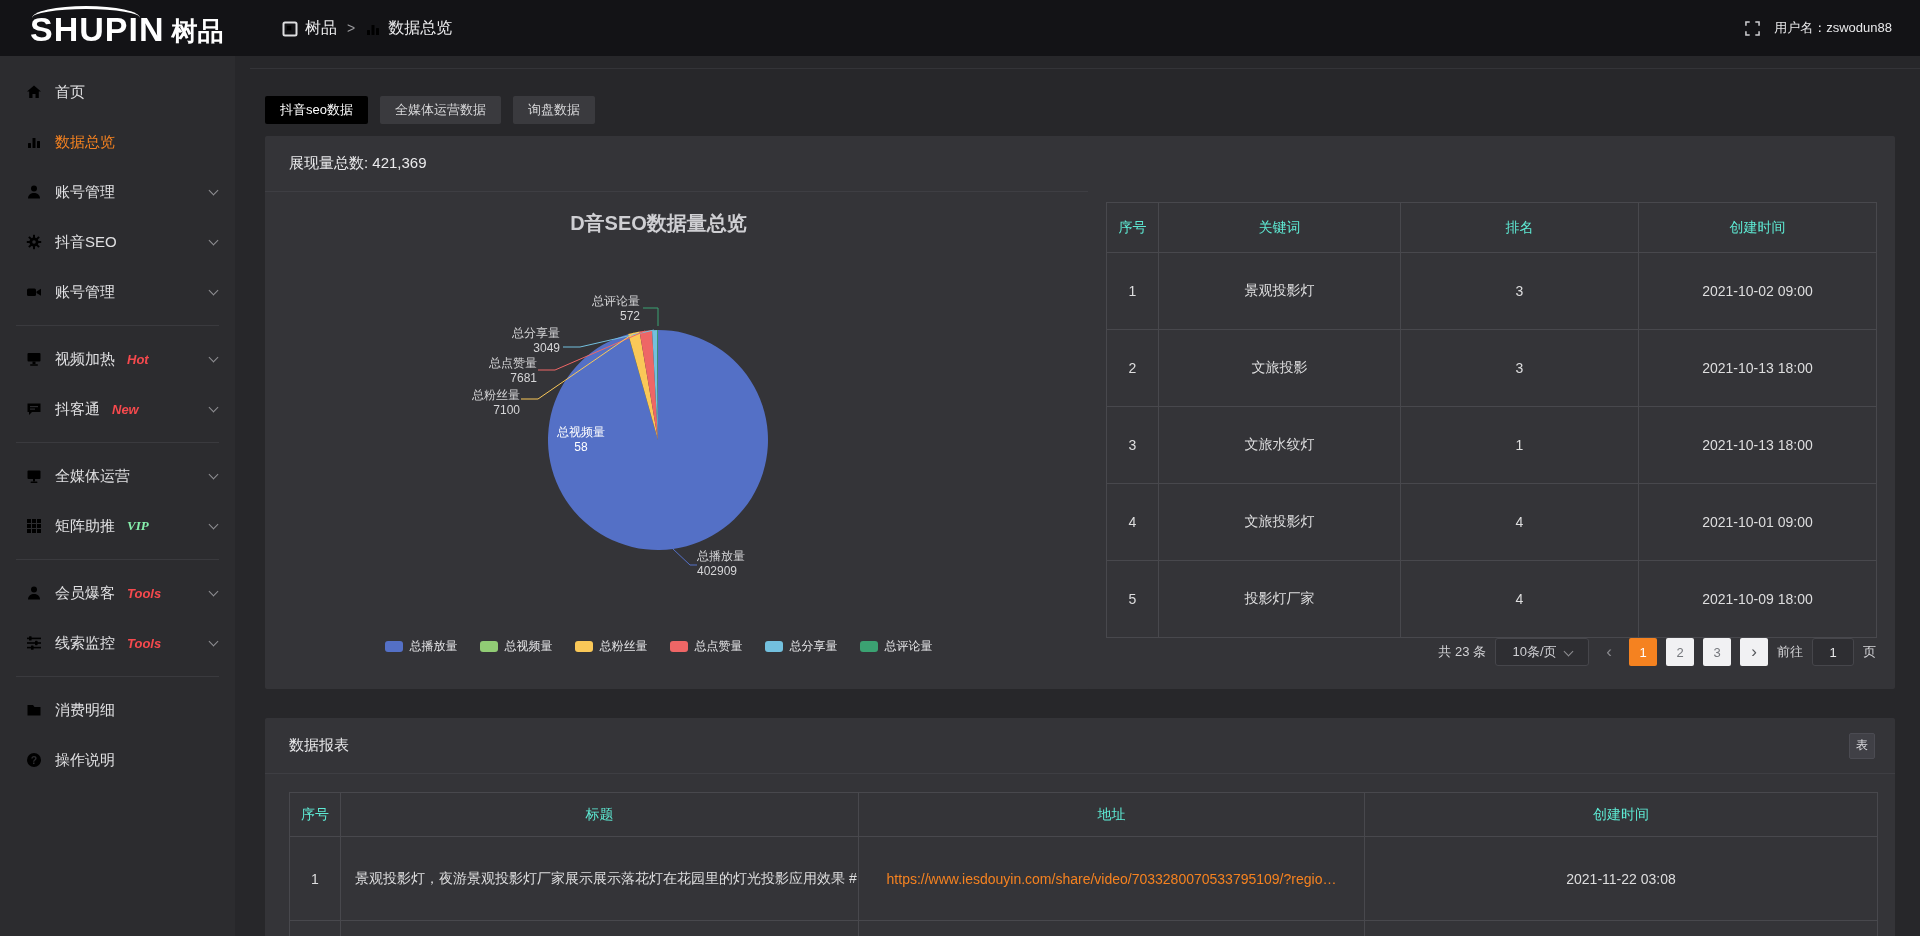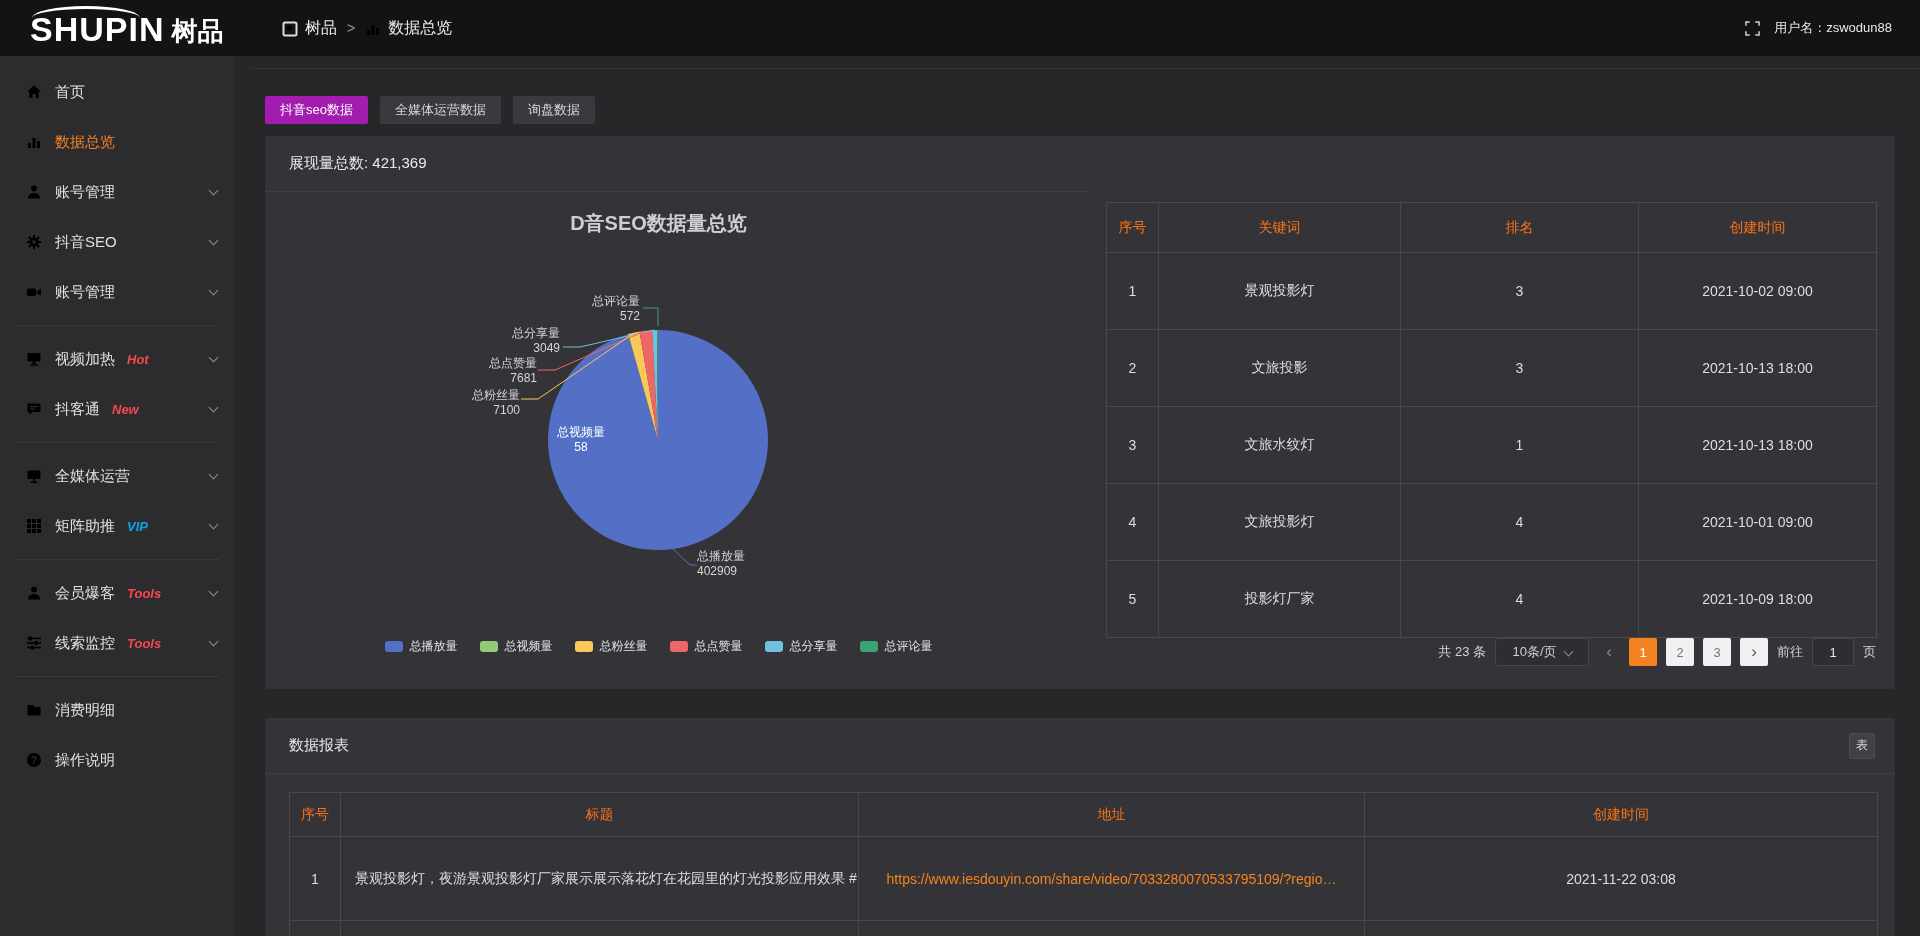--- a/index.html
+++ b/index.html
@@ -31,21 +31,21 @@
   .s-badge { font-size:13px; font-weight:bold; font-style:italic; margin-left:12px; }
   .chev { margin-left:auto; width:7px; height:7px; border-right:1.5px solid #8f8f93; border-bottom:1.5px solid #8f8f93;
     transform:rotate(45deg); margin-top:-3px; flex:none; }
   .s-div { height:1px; background:#3a3a3e; margin:8px 16px; }
   .i16 { width:16px; height:16px; display:block; }
 
   
   .tabs { position:absolute; left:265px; top:96px; display:flex; gap:12px; }
   .tab { height:28px; padding:0 15px; display:flex; align-items:center; font-size:13px; border-radius:2px;
     background:#3a3a3e; color:#d8d8da; cursor:pointer; }
-  .tab.active { background:#a21caf; color:#fff; }
+  .tab.active { background:#000000; color:#fff; }
 
   
   .panel { position:absolute; background:#343438; border-radius:2px; }
   .panel-hd { height:56px; display:flex; align-items:center; justify-content:space-between;
     padding:0 20px 0 24px; border-bottom:1px solid #3e3e43; }
   .panel-title { font-size:15px; color:#eaeaec; }
   .corner-btn { width:26px; height:26px; background:#404046; border:1px solid #4b4b52; border-radius:2px;
     font-size:12px; color:#dddde0; display:flex; align-items:center; justify-content:center; cursor:pointer; }
 
   #chart-panel { left:265px; top:136px; width:918px; height:553px; }
@@ -63,21 +63,21 @@
   .pl-video { text-align:center; color:#fff; }
   .legend { position:absolute; top:446px; left:0; width:100%; display:flex; justify-content:center;
     align-items:center; gap:22px; }
   .lg-item { display:flex; align-items:center; gap:7px; font-size:12px; color:#e6e6e8; cursor:pointer; }
   .lg-swatch { width:18px; height:11px; border-radius:3px; display:inline-block; }
 
   
   table.dtable { border-collapse:collapse; table-layout:fixed; }
   .dtable th, .dtable td { border:1px solid #48484d; text-align:center; font-weight:normal;
     font-size:14px; color:#dededf; overflow:hidden; }
-  .dtable th { color:#f97316; }
+  .dtable th { color:#5eead4; }
   #rank-table { position:absolute; left:18px; top:66px; width:770px; }
   #rank-table th { height:50px; }
   #rank-table td { height:77px; }
   #report-table { position:absolute; left:24px; top:74px; width:1588px; }
   #report-table th { height:44px; }
   #report-table td { height:84px; }
   td.cell-left { text-align:left; padding:0 14px; white-space:nowrap; }
   .link { color:#f58220; white-space:nowrap; cursor:pointer; }
 
   
@@ -287,21 +287,21 @@
     <span>全媒体运营</span>
     <span class="chev"></span>
   </div>
   <div class="s-item">
     <span class="s-ico">
         <svg class="i16">
           <use href="#i-grid"></use>
         </svg>
       </span>
     <span>矩阵助推</span>
-    <span class="s-badge" style="color: #0ea5e9;">VIP</span>
+    <span class="s-badge" style="color: #86efac; font-family: Liberation Serif, serif;">VIP</span>
     <span class="chev"></span>
   </div>
   <div class="s-div"></div>
   <div class="s-item">
     <span class="s-ico">
         <svg class="i16">
           <use href="#i-user"></use>
         </svg>
       </span>
     <span>会员爆客</span>

